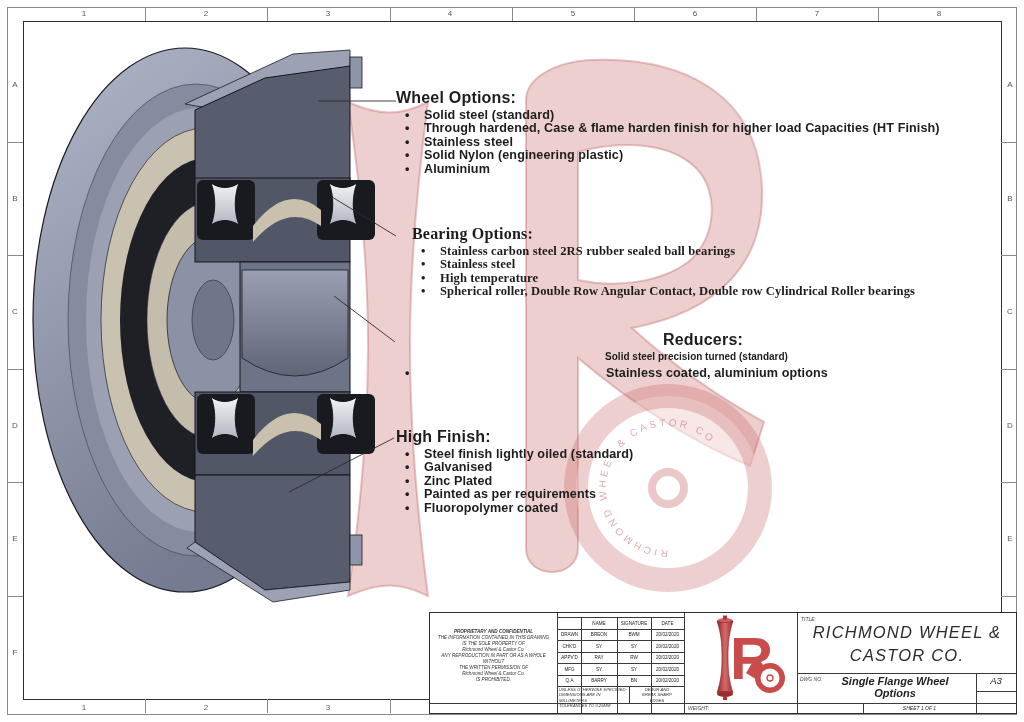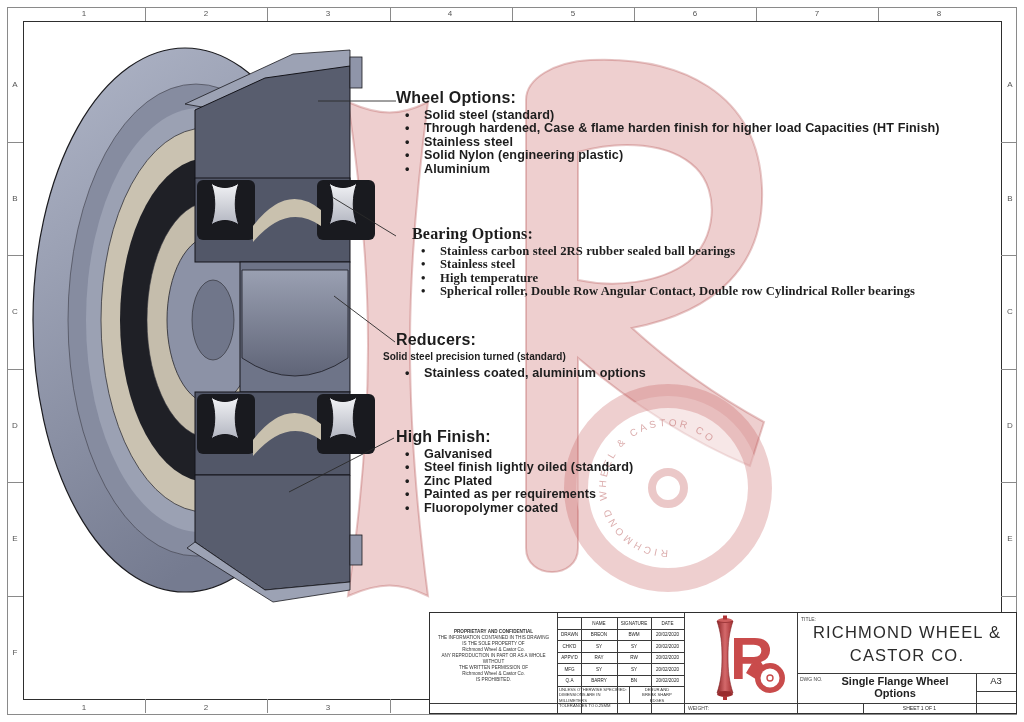--- a/index.html
+++ b/index.html
@@ -21,21 +21,21 @@
   .ann{position:absolute;z-index:4;width:614px;}
   .ann h3{margin:0;font-size:16px;line-height:17px;font-weight:bold;letter-spacing:.2px;color:#1d1d1d;}
   .ann .intro{font-size:10px;font-weight:bold;line-height:13.6px;margin:2px 0 0 -13px;}
   .ann ul{list-style:none;margin:3px 0 0 0;padding:0;}
   .ann li{position:relative;padding-left:28px;font-size:12.6px;font-weight:bold;line-height:13.4px;letter-spacing:.1px;}
   .ann li::before{content:"\2022";position:absolute;left:9px;top:0;}
   
   .tblock{position:absolute;left:429px;top:612px;width:586px;height:100px;background:#fff;border:1px solid #2f2f2f;z-index:5;}
   .vl{position:absolute;width:1px;background:#3a3a3a;}
   .hl{position:absolute;height:1px;background:#3a3a3a;}
-  .tb-text{position:absolute;color:#222;}
+  .tb-text{position:absolute;color:#222;font-style:italic;}
   .prop{left:2px;top:16px;width:123px;text-align:center;font-size:4.6px;line-height:6px;color:#333;}
   .prop .p1{font-weight:bold;}
   .appr-row{position:absolute;left:127px;width:127px;display:flex;align-items:center;}
   .appr-row span{display:block;text-align:center;font-size:4.6px;color:#222;}
   .c1{width:24px;text-align:left;padding-left:1px;box-sizing:border-box;}
   .c2{width:36px;}.c3{width:34px;}.c4{width:33px;}
   .small-note{font-size:4.2px;line-height:5.4px;color:#333;}
   .company{left:368px;top:8px;width:218px;text-align:center;font-size:16.5px;line-height:23px;letter-spacing:1.2px;color:#2b2b2b;white-space:nowrap;}
   .dwgtitle{left:390px;top:62px;width:150px;text-align:center;font-size:11px;line-height:12px;font-weight:bold;}
   .lbl{font-size:5px;color:#444;}
@@ -189,32 +189,32 @@
   </div>
   <div class="ann" style="left:412px;top:225px;font-family:Liberation Serif, serif;">
     <h3>Bearing Options:</h3>
     <ul>
       <li>Stainless carbon steel 2RS rubber sealed ball bearings</li>
       <li>Stainless steel</li>
       <li>High temperature</li>
       <li>Spherical roller, Double Row Angular Contact, Double row Cylindrical Roller bearings</li>
     </ul>
   </div>
-  <div class="ann" style="left:396px;top:331px;">
+  <div class="ann" style="left:396px;top:331px;text-align:center;">
     <h3>Reducers:</h3>
     <div class="intro">Solid steel precision turned (standard)</div>
     <ul>
       <li>Stainless coated, aluminium options</li>
     </ul>
   </div>
   <div class="ann" style="left:396px;top:428px;">
     <h3>High Finish:</h3>
     <ul>
+      <li>Steel finish lightly oiled (standard)</li>
       <li>Galvanised</li>
-      <li>Steel finish lightly oiled (standard)</li>
       <li>Zinc Plated</li>
       <li>Painted as per requirements</li>
       <li>Fluoropolymer coated</li>
     </ul>
   </div>
 
   <div class="tblock">
 
     <div class="vl" style="left:127px;top:0;height:100px;"></div>
     <div class="vl" style="left:151px;top:4px;height:96px;"></div>

